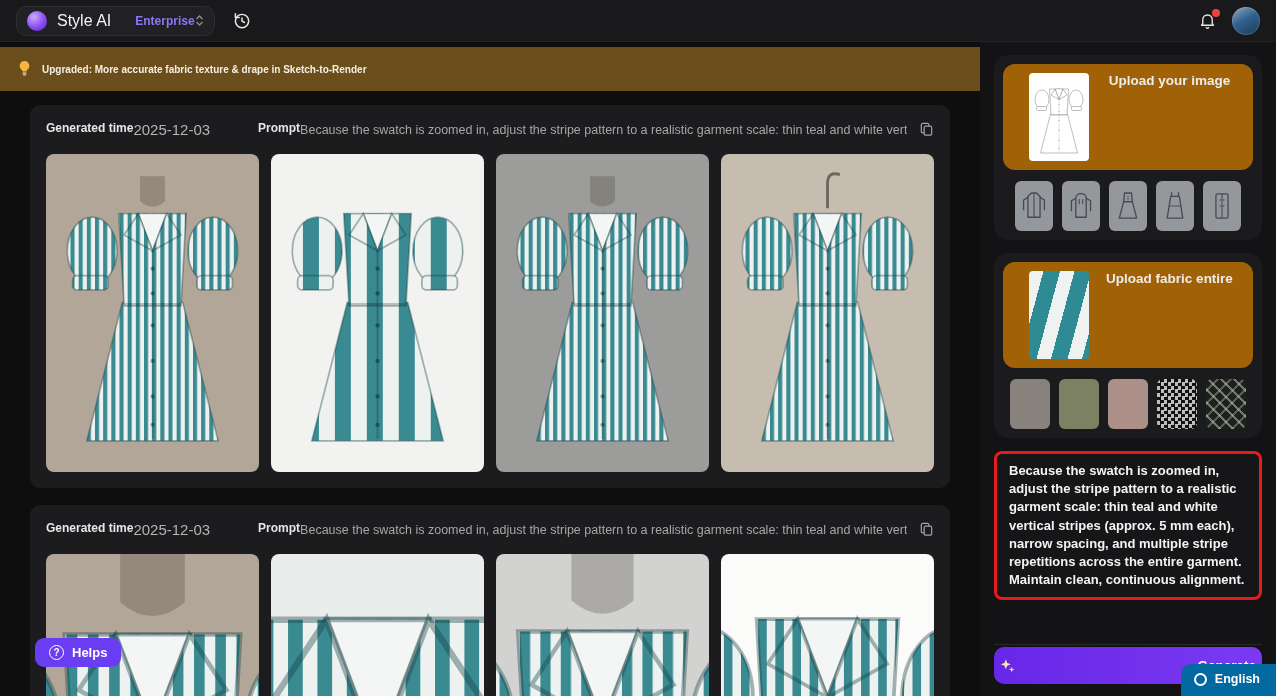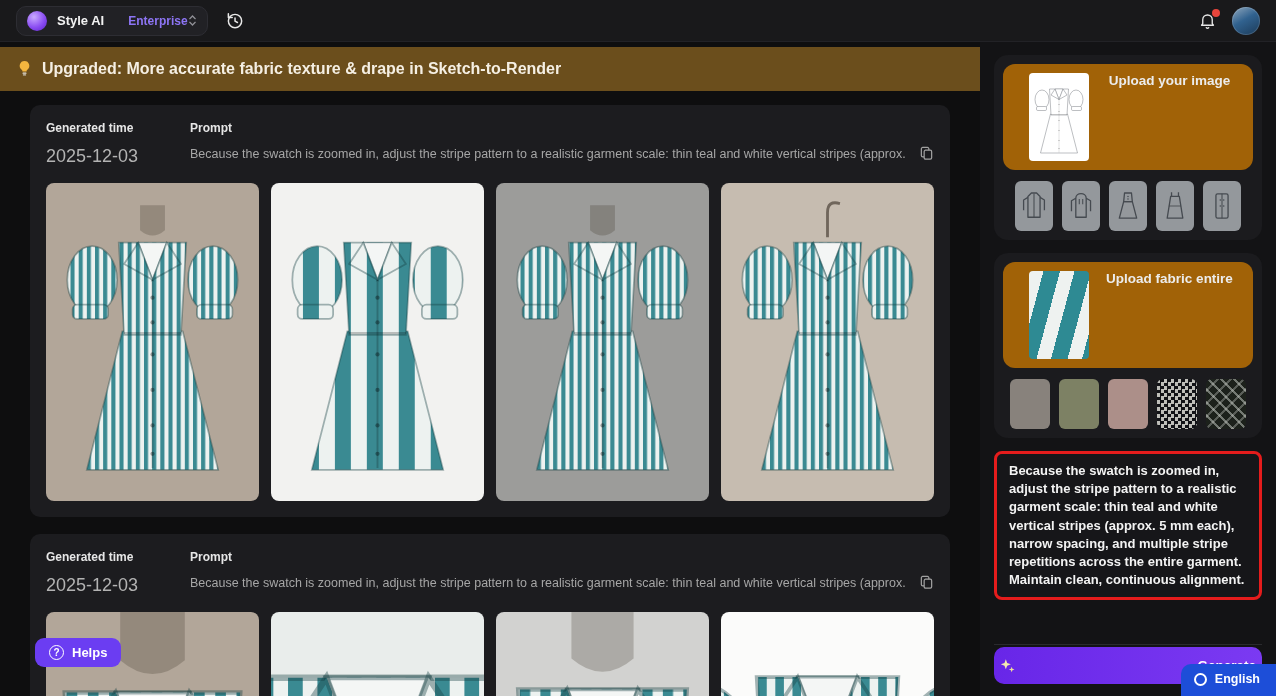--- a/index.html
+++ b/index.html
@@ -4,43 +4,43 @@
 <style>
   html,body{margin:0;padding:0;width:1276px;height:696px;overflow:hidden;background:#0e0e0f;
     font-family:"Liberation Sans",sans-serif;-webkit-font-smoothing:antialiased;}
   *{box-sizing:border-box}
   .app{display:grid;grid-template-columns:980px 296px;grid-template-rows:42px 654px;width:1276px;height:696px}
 
   
   .topbar{grid-column:1/3;background:#19191b;display:flex;align-items:center;padding:0 16px;position:relative;border-bottom:1px solid #222226}
   .brand-box{display:flex;align-items:center;gap:10px;border:1px solid #2d2d33;background:#212125;border-radius:10px;height:30px;padding:0 10px;cursor:pointer}
   .logo-sphere{width:20px;height:20px;border-radius:50%;background:radial-gradient(circle at 35% 30%,#c9a9ff,#8a4df2 55%,#5b21c9);flex:0 0 auto}
-  .brand{color:#f2f2f2;font-size:13px;font-weight:700}
+  .brand{color:#f2f2f2;font-size:16px;font-weight:400}
   .plan{display:flex;align-items:center;margin-left:14px;color:#8d75f5;font-size:12px;font-weight:700;cursor:pointer}
   .icon-btn{background:none;border:none;padding:0;margin:0;cursor:pointer;display:flex;align-items:center;position:relative}
   .history-btn{margin-left:16px}
   .center{position:absolute;left:50%;transform:translateX(-50%);top:0;height:100%;display:flex;align-items:center;gap:9px}
   .app-title{color:#fafafa;font-size:15px;font-weight:700;letter-spacing:.2px}
   .tb-right{margin-left:auto;display:flex;align-items:center;gap:15px}
   .dot{position:absolute;top:-2px;right:-3px;width:8px;height:8px;border-radius:50%;background:#e8453c}
   .avatar{width:28px;height:28px;border-radius:50%;display:block;cursor:pointer;
     background:linear-gradient(150deg,#93aabf 0%,#31628f 45%,#1b3a58 100%);box-shadow:inset 0 0 0 1px rgba(255,255,255,.15)}
 
   
   .main{background:#0e0e0f;overflow:hidden;position:relative}
   .banner{height:44px;margin-top:5px;background:#6b4e1c;display:flex;align-items:center;gap:11px;padding:0 18px}
-  .banner span{color:#f5efe3;font-size:16px;font-weight:700}
+  .banner span{color:#f5efe3;font-size:10px;font-weight:700}
   .cards{padding:14px 30px 0;display:flex;flex-direction:column;gap:17px}
   .card{background:#1c1c1f;border-radius:10px;padding:16px}
   .card-head{display:flex;gap:48px;margin-bottom:16px}
-  .head-col{display:flex;flex-direction:column;gap:11px}
+  .head-col{display:flex;flex-direction:row;}
   .time-col{min-width:96px}
   .prompt-col{flex:1;min-width:0}
   .h-label{color:#e6e6e6;font-size:12px;font-weight:700}
-  .h-value{color:#b3b3b3;font-size:18px}
+  .h-value{color:#b3b3b3;font-size:15px}
   .prompt-line{display:flex;align-items:center;gap:12px;min-width:0}
   .prompt-text{flex:1;min-width:0;white-space:nowrap;overflow:hidden;color:#a6a6a6;font-size:12.5px}
   .copy-btn{background:none;border:none;padding:0;cursor:pointer;display:flex}
   .img-grid{display:grid;grid-template-columns:repeat(4,1fr);gap:12px}
   .tile{height:318px;border-radius:8px;overflow:hidden;position:relative;cursor:pointer}
   .dress-wrap{position:absolute;inset:0;transform-origin:50% 0}
 
   
   .sidebar{background:#131315;padding:13px 14px 12px;display:flex;flex-direction:column;overflow:hidden}
   .panel{background:#1b1b1e;border-radius:14px;padding:9px;margin-bottom:13px}
@@ -59,21 +59,21 @@
   .settings-row{display:flex;justify-content:space-between;align-items:center;padding:0 3px 6px;cursor:pointer}
   .settings-row>span{color:#e0e0e0;font-size:13px;font-weight:700}
   .generate{position:relative;z-index:2;width:100%;height:37px;border:none;border-radius:10px;margin-top:-7px;
     background:linear-gradient(92deg,#6826e8,#7b3af2);color:#fff;font-weight:700;font-size:13.5px;
     font-family:"Liberation Sans",sans-serif;display:flex;align-items:center;justify-content:space-between;gap:9px;cursor:pointer}
 
   
   .helps{position:fixed;left:35px;bottom:29px;z-index:30;background:#6b3df2;border:none;border-radius:9px;color:#fff;
     display:flex;align-items:center;gap:8px;padding:7px 14px;font-weight:700;font-size:13px;font-family:"Liberation Sans",sans-serif;cursor:pointer}
   .qicon{width:15px;height:15px;border:1.4px solid #fff;border-radius:50%;display:grid;place-items:center;font-size:10px;font-weight:700}
-  .lang-pill{position:fixed;right:0;bottom:0;z-index:40;background:#1d4ed8;border-top-left-radius:10px;
+  .lang-pill{position:fixed;right:0;bottom:0;z-index:40;background:#0369a1;border-top-left-radius:10px;
     display:flex;align-items:center;gap:8px;padding:8px 16px 10px 13px;color:#fff;font-weight:700;font-size:12.5px;cursor:pointer}
   .oicon{width:13px;height:13px;border:2.6px solid #fff;border-radius:50%;display:block}
 </style>
 </head>
 <body>
 
 <div class="app">
 
   <header class="topbar">
     <div class="brand-box">

